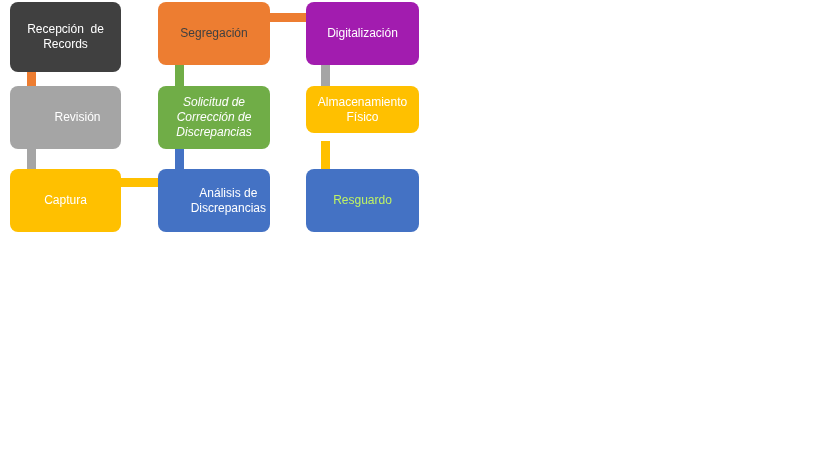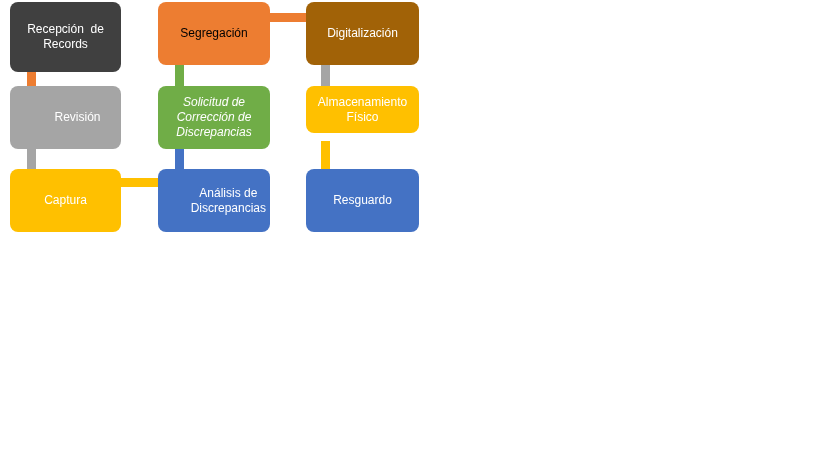--- a/index.html
+++ b/index.html
@@ -55,36 +55,36 @@
 Records</span>
   </div>
   <div class="node" style="left: 10px; top: 86px; width: 111px; height: 63px; background: rgb(165, 165, 165); padding-left: 24px;">
     <span class="label" style="color: rgb(255, 255, 255);">Revisión</span>
   </div>
   <div class="node" style="left: 10px; top: 169px; width: 111px; height: 63px; background: rgb(255, 192, 0);">
     <span class="label" style="color: rgb(255, 255, 255);">Captura</span>
   </div>
 
   <div class="node" style="left: 158px; top: 2px; width: 112px; height: 63px; background: rgb(237, 125, 49);">
-    <span class="label" style="color: #000000;">Segregación</span>
+    <span class="label" style="color: #404040;">Segregación</span>
   </div>
   <div class="node" style="left: 158px; top: 86px; width: 112px; height: 63px; background: rgb(112, 173, 71);">
     <span class="label" style="color: rgb(255, 255, 255); font-style: italic;">Solicitud de
 Corrección de
 Discrepancias</span>
   </div>
   <div class="node" style="left: 158px; top: 169px; width: 112px; height: 63px; background: rgb(68, 114, 196); justify-content: flex-end;">
     <span class="label" style="color: rgb(255, 255, 255);">Análisis de
 Discrepancias</span>
   </div>
 
-  <div class="node" style="left: 306px; top: 2px; width: 113px; height: 63px; background: #a16207;">
+  <div class="node" style="left: 306px; top: 2px; width: 113px; height: 63px; background: #a21caf;">
     <span class="label" style="color: rgb(255, 255, 255);">Digitalización</span>
   </div>
   <div class="node" style="left: 306px; top: 86px; width: 113px; height: 47px; background: rgb(255, 192, 0);">
     <span class="label" style="color: rgb(255, 255, 255);">Almacenamiento
 Físico</span>
   </div>
   <div class="node" style="left: 306px; top: 169px; width: 113px; height: 63px; background: rgb(68, 114, 196);">
-    <span class="label" style="color: #ffffff;">Resguardo</span>
+    <span class="label" style="color: #bef264;">Resguardo</span>
   </div>
 
 </div>
 
 </body></html>

